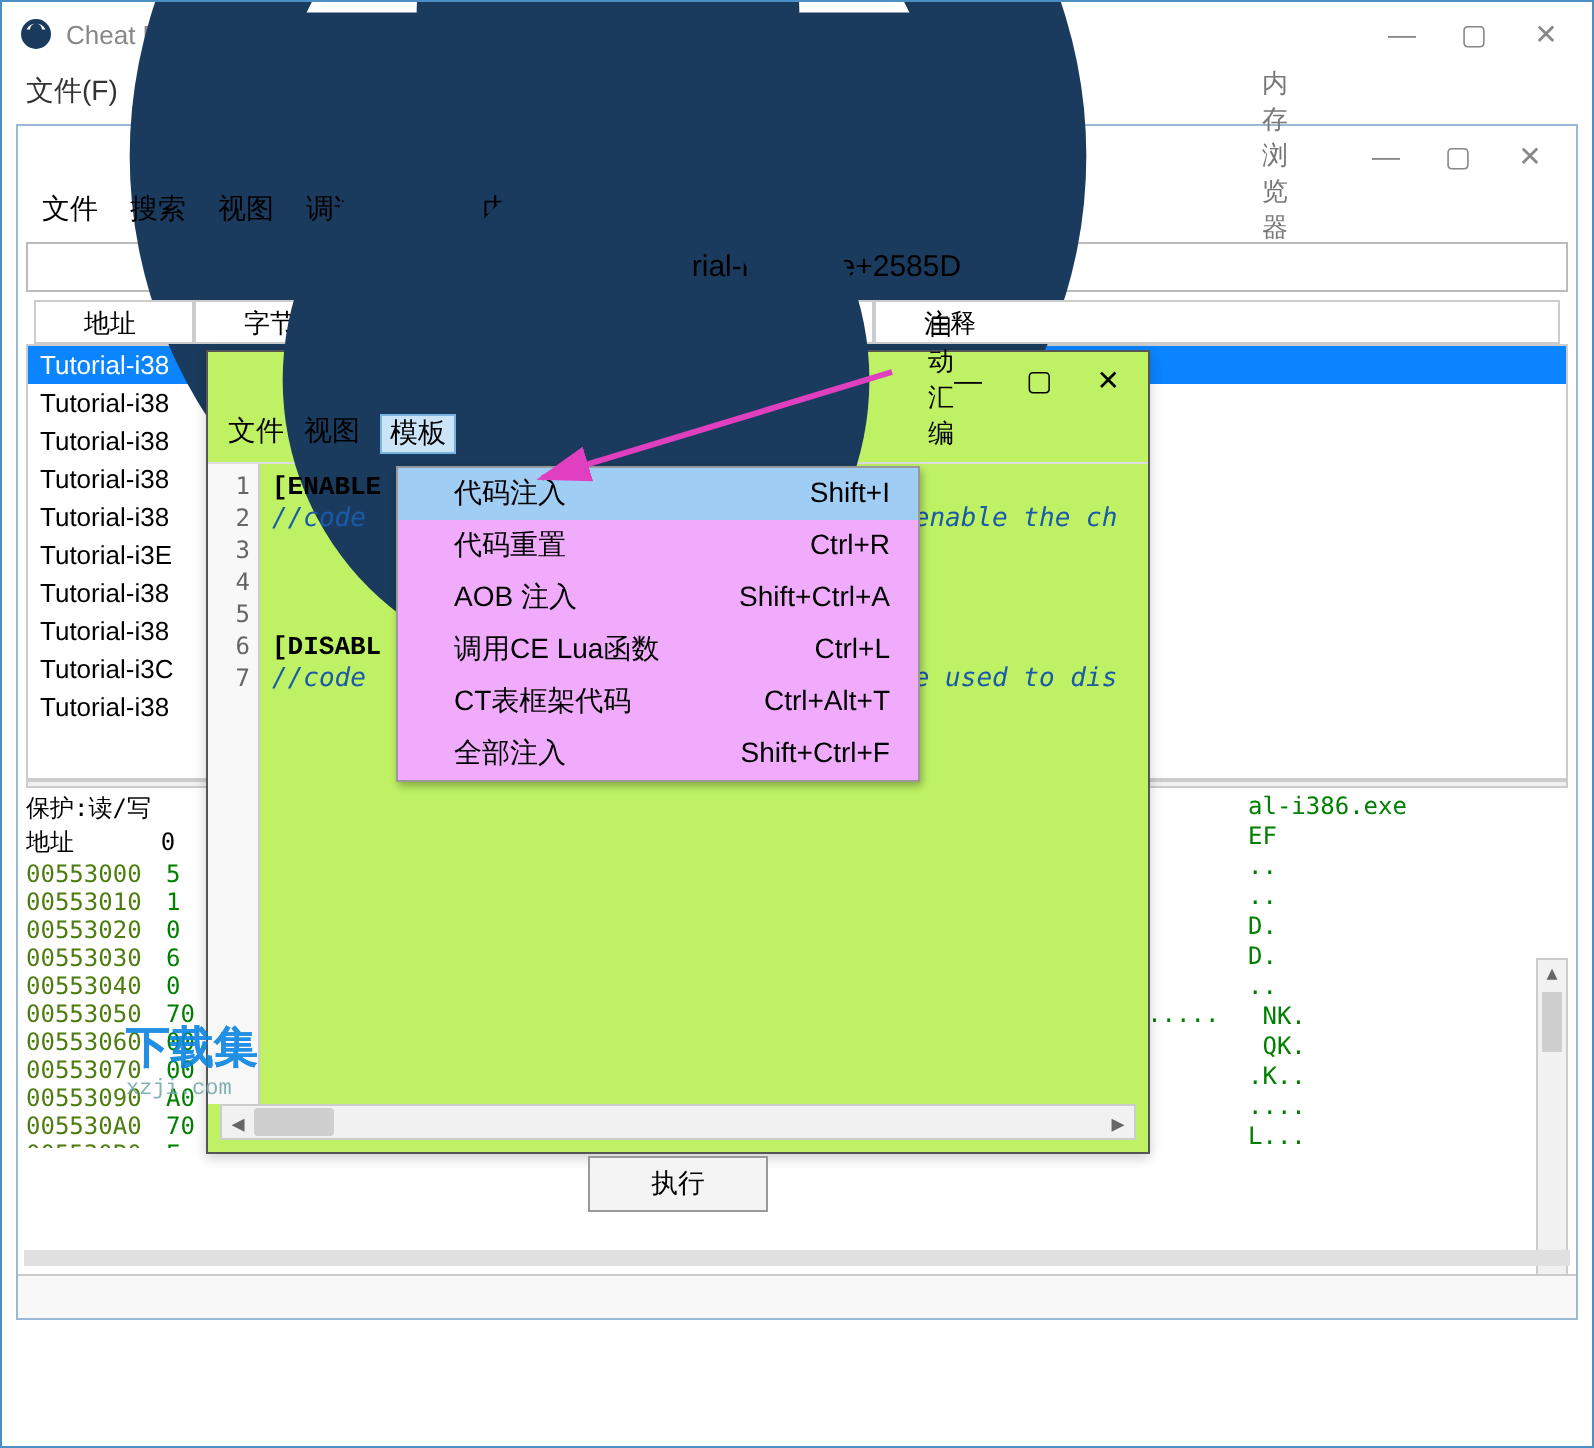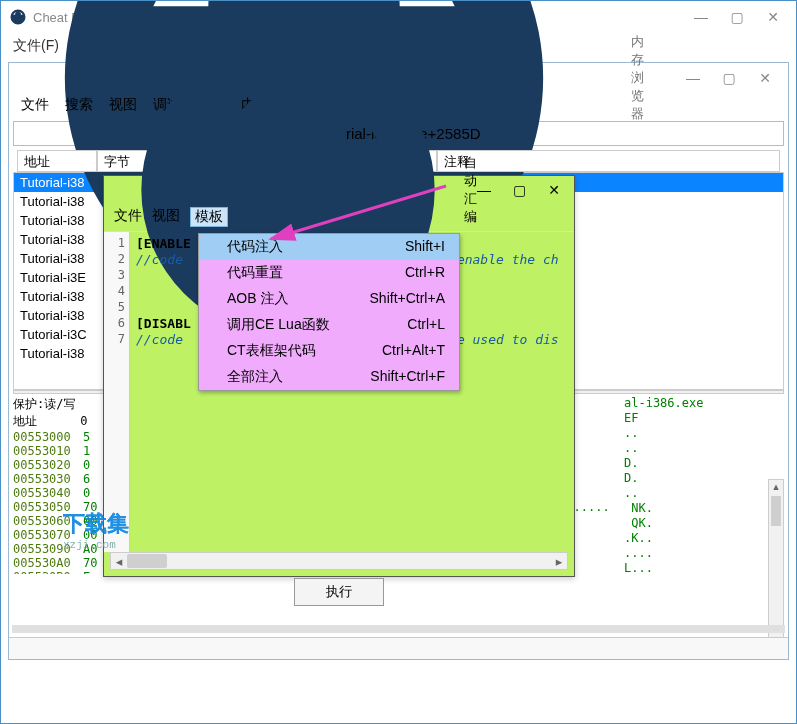--- a/index.html
+++ b/index.html
@@ -10,21 +10,21 @@
 .winbtns { display: flex; gap: 18px; margin-right: 6px; }
 .winbtns span { width: 18px; text-align: center; color: #888; font-size: 14px; }
 .menubar { display: flex; gap: 18px; padding: 4px 12px 6px; font-size: 14px; color: #333; border-bottom: 1px solid transparent; }
 .menubar span { cursor: default; }
 .inner-window { position: absolute; left: 7px; top: 61px; right: 7px; height: 598px; border: 1px solid #9bb9d4; background: #fff; }
 .inner-titlebar { height: 30px; display: flex; align-items: center; padding: 0 8px; color: #777; gap: 40px; }
 .inner-titlebar .title { flex: 1; }
 .inner-menubar { display: flex; gap: 16px; padding: 3px 12px 5px; font-size: 14px; }
 .path-header { text-align: center; font-size: 15px; padding: 3px 0; border: 1px solid #bbb; margin: 2px 4px 0; background: #fff; }
 .list-header { display: flex; padding: 2px 4px 0; margin: 2px 4px 0; }
-.list-header .col { border: 1px solid #ccc; padding: 2px 6px; height: 22px; background: #fff; }
+.list-header .col { border: 1px solid #ccc; padding: 2px 24px; height: 22px; background: #fff; }
 .col-addr { width: 80px; }
 .col-byte { width: 140px; }
 .col-op { width: 200px; }
 .col-note { flex: 1; }
 .disasm-list { margin: 0 4px; border: 1px solid #ccc; background: #fff; height: 218px; overflow: hidden; }
 .disasm-row { padding: 2px 6px; font-size: 13px; font-family: "Segoe UI", sans-serif; }
 .disasm-row.sel { background: #0a84ff; color: #fff; }
 .divider-bar { height: 4px; margin: 0 4px; background: #f0f0f0; border: 1px solid #ccc; }
 .hex-area { margin: 2px 4px 0; height: 178px; overflow: hidden; font-family: Consolas, monospace; font-size: 12px; position: relative; }
 .hex-header { display: flex; color: #000; }
@@ -43,21 +43,21 @@
 .aa-title .title { flex: 1; font-size: 13px; }
 .aa-winbtns { display: flex; gap: 22px; margin-right: 6px; }
 .aa-winbtns span { font-size: 14px; }
 .aa-menu { display: flex; gap: 10px; padding: 3px 10px 4px; border-bottom: 1px solid #ddd; font-size: 14px; }
 .aa-menu .active { background: #cce4f7; border: 1px solid #7bb3e0; padding: 0 4px; }
 .aa-body { display: flex; height: 320px; }
 .gutter { width: 26px; border-right: 1px solid #ccc; background: #f8f8f8; color: #666; font-family: Consolas, monospace; font-size: 12px; text-align: right; padding: 4px 4px 0 0; }
 .gutter div { height: 16px; }
 .code-area { flex: 1; font-family: Consolas, monospace; font-size: 13px; padding: 4px 6px; overflow: hidden; }
 .code-line { height: 16px; white-space: pre; }
-.kw { color: #000; font-weight: bold; }
+.kw { color: #000; font-weight: bold; font-family: Liberation Mono, monospace; }
 .comment-i { color: #1a5aa8; font-style: italic; }
 .aa-scroll { height: 18px; margin: 0 6px; display: flex; align-items: center; background: #f1f1f1; border: 1px solid #ccc; position: relative; }
 .aa-scroll .arrow { width: 16px; text-align: center; color: #666; }
 .aa-scroll .track { flex: 1; position: relative; height: 100%; }
 .aa-scroll .thumb { position: absolute; left: 0; width: 40px; top: 1px; bottom: 1px; background: #cfcfcf; border-radius: 2px; }
 .aa-exec { display: block; margin: 8px auto 0; width: 90px; height: 28px; border: 1px solid #999; background: #f4f4f4; }
 
 .dropdown { position: absolute; left: 197px; top: 232px; width: 262px; background: #f0abfc; border: 1px solid #999; box-shadow: 1px 2px 4px rgba(0,0,0,0.3); }
 .dropdown .item { display: flex; justify-content: space-between; padding: 4px 14px 4px 28px; font-size: 14px; }
 .dropdown .item.hl { background: #9fcdf3; }

